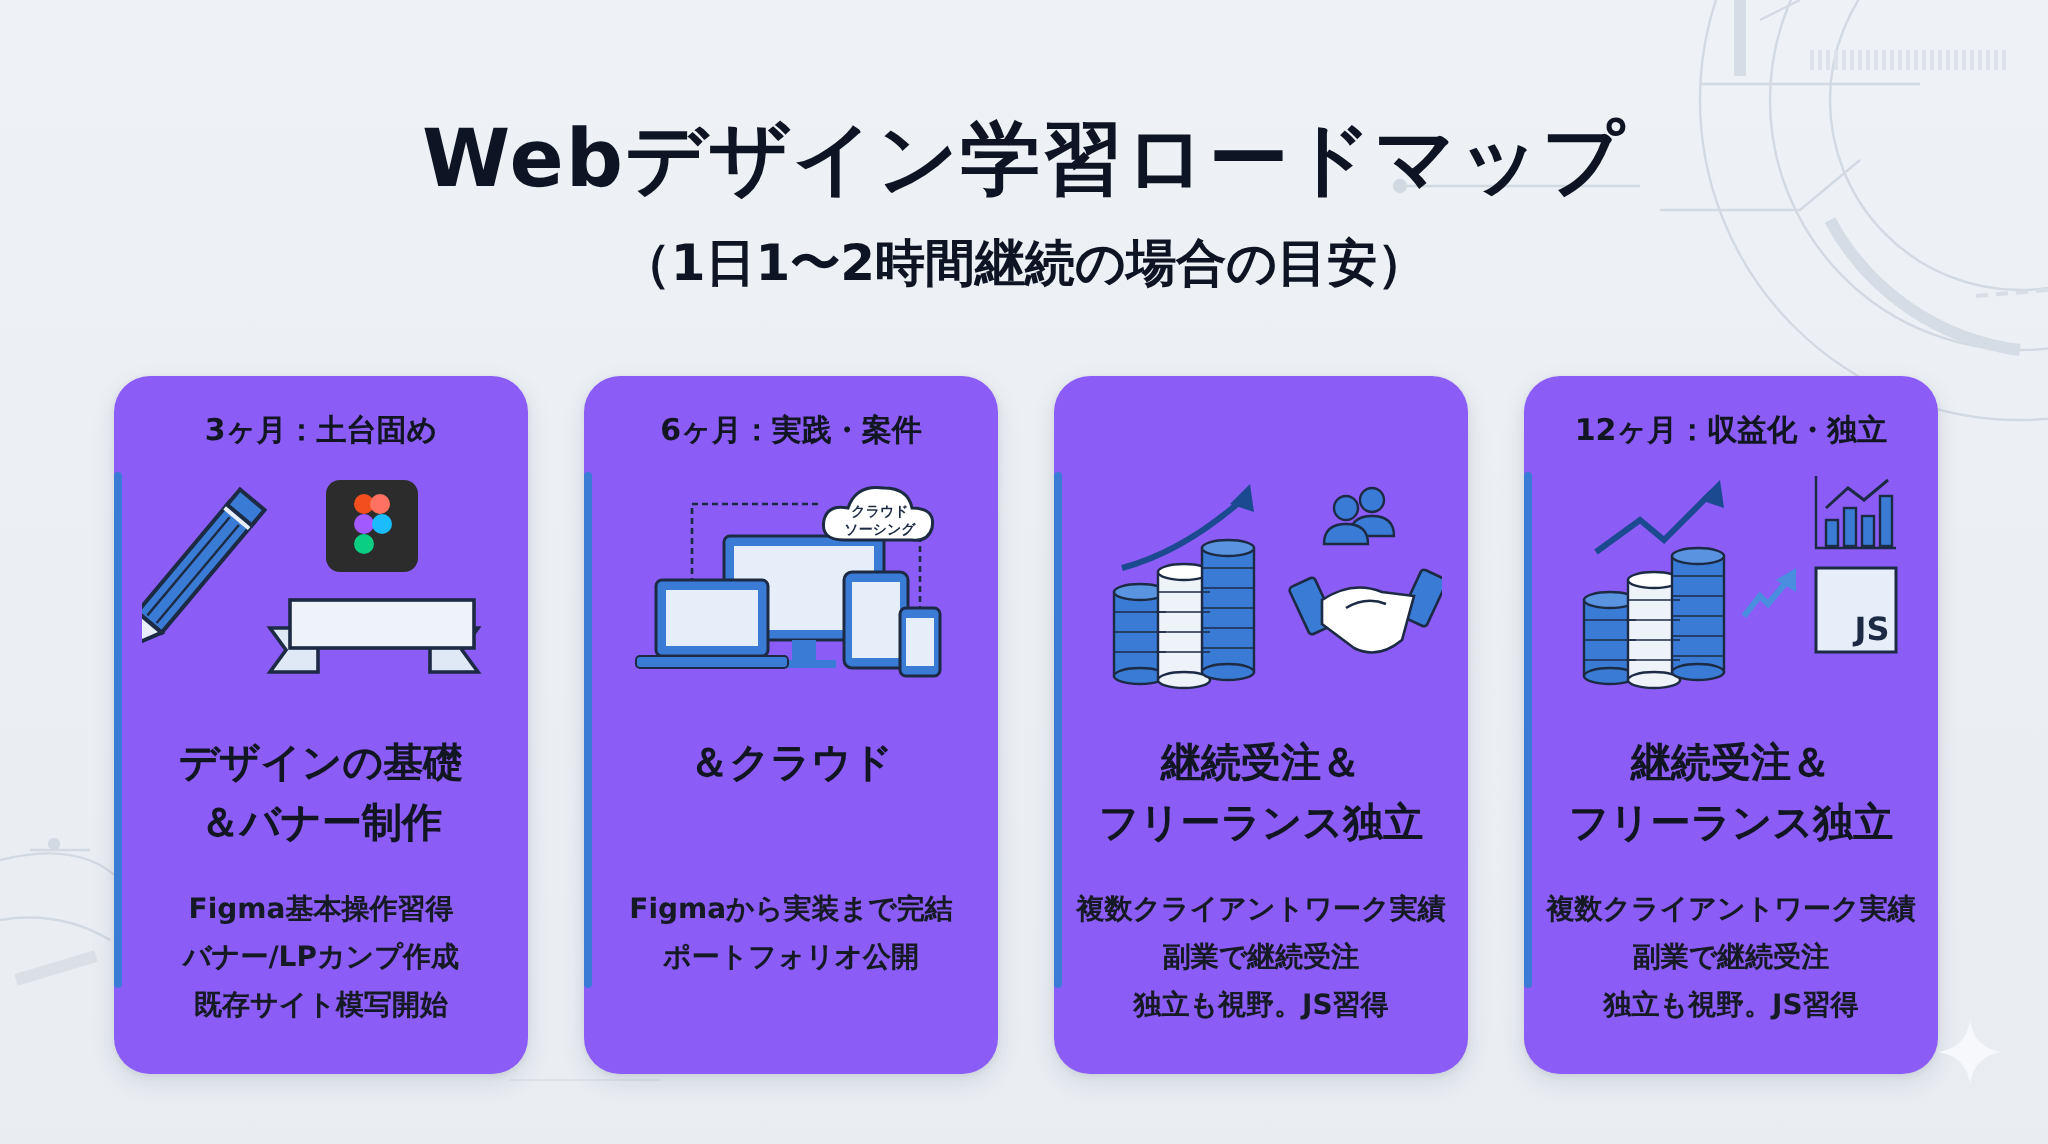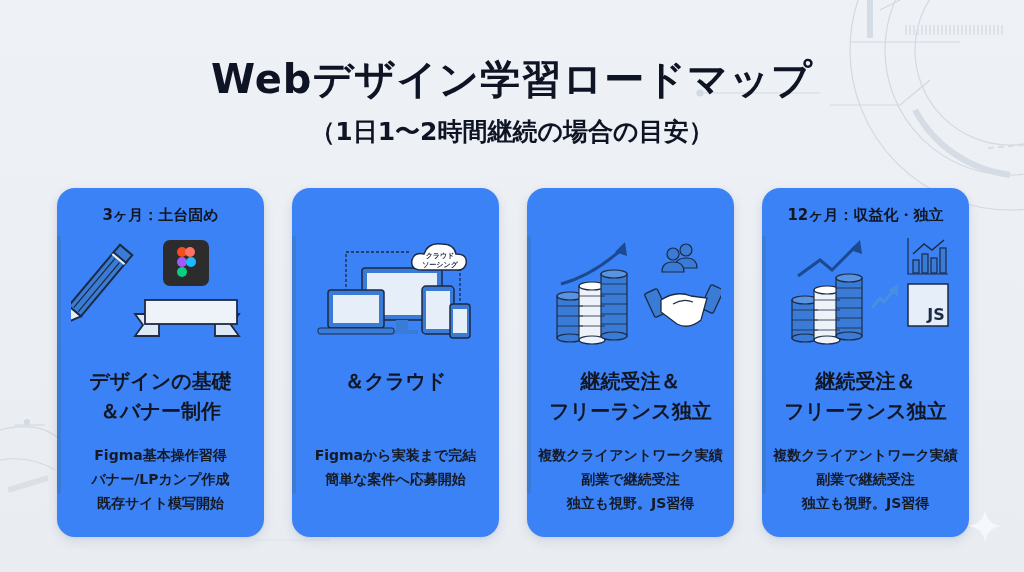--- a/index.html
+++ b/index.html
@@ -15,21 +15,21 @@
     position: absolute; left: 0; right: 0; top: 52px;
     text-align: center; font-size: 40px; font-weight: 700;
     letter-spacing: 1px; color: #0e1424;
   }
   .subtitle {
     position: absolute; left: 0; right: 0; top: 115px;
     text-align: center; font-size: 25px; font-weight: 700; color: #0e1424;
   }
   .card {
     position: absolute; top: 188px; width: 207px; height: 349px;
-    background: #3b82f6; border-radius: 18px;
+    background: #8b5cf6; border-radius: 18px;
     box-shadow: 0 4px 12px rgba(40,60,90,0.12), 0 1px 3px rgba(40,60,90,0.08);
   }
   .card .accent {
     position: absolute; left: 0; top: 48px; width: 4px; height: 258px;
     background: #3a7bd5; border-radius: 2px;
   }
   .card .period {
     position: absolute; top: 18px; left: 0; right: 0;
     text-align: center; font-size: 15px; font-weight: 700; color: #111622;
   }
@@ -116,20 +116,21 @@
   </div>
   <div class="desc">
     <div>Figma基本操作習得</div>
     <div>バナー/LPカンプ作成</div>
     <div>既存サイト模写開始</div>
   </div>
 </div>
 
 <div class="card" style="left:292px;">
   <div class="accent"></div>
+  <div class="period">6ヶ月：実践・案件</div>
   <svg class="illus" viewBox="0 0 180 110">
     <g fill="none" stroke="#1c2a44" stroke-width="1.3" stroke-dasharray="3 2">
       <path d="M40 54 L40 14 L105 14"></path>
       <path d="M154 30 L154 85"></path>
     </g>
     <g>
       <rect x="56" y="30" width="80" height="52" rx="3" fill="#3a7bd5" stroke="#1c2a44" stroke-width="1.5"></rect>
       <rect x="61" y="35" width="70" height="42" fill="#e6eef9"></rect>
       <rect x="90" y="82" width="12" height="10" fill="#3a7bd5"></rect>
       <rect x="80" y="92" width="32" height="4" fill="#3a7bd5"></rect>
@@ -151,21 +152,21 @@
       <path d="M116 32 Q104 32 106 22 Q108 14 118 16 Q122 4 136 6 Q148 6 150 16 Q162 16 160 26 Q158 33 150 32 Z" fill="#ffffff" stroke="#1c2a44" stroke-width="1.5"></path>
       <text x="134" y="20" font-size="7" font-weight="700" text-anchor="middle" fill="#1c2a44">クラウド</text>
       <text x="134" y="29" font-size="7" font-weight="700" text-anchor="middle" fill="#1c2a44">ソーシング</text>
     </g>
   </svg>
   <div class="heading">
     <div>＆クラウド</div>
   </div>
   <div class="desc">
     <div>Figmaから実装まで完結</div>
-    <div>簡単な案件へ応募開始</div>
+    <div>ポートフォリオ公開</div>
   </div>
 </div>
 
 <div class="card" style="left:527px;">
   <div class="accent"></div>
   <svg class="illus" viewBox="0 0 180 110">
     <g>
       <path d="M20 46 Q50 38 80 12" fill="none" stroke="#1c4a90" stroke-width="3"></path>
       <polygon points="84,4 86,18 74,14" fill="#1c4a90"></polygon>
     </g>

